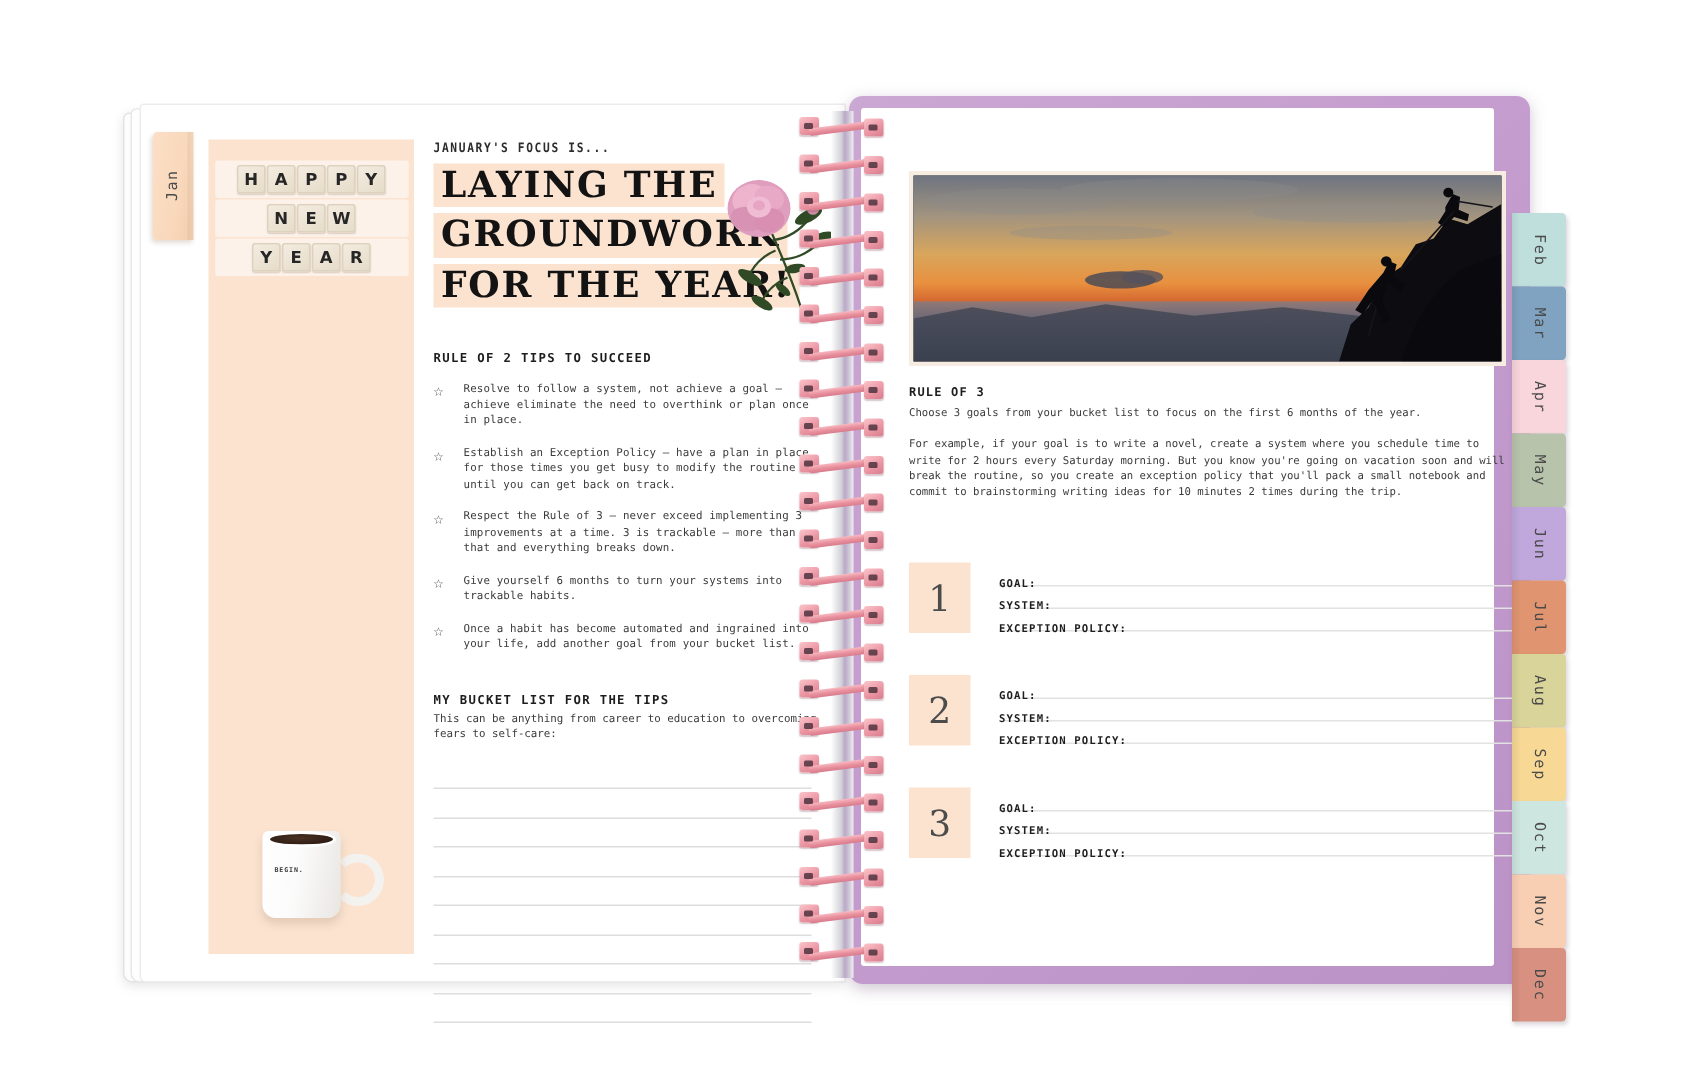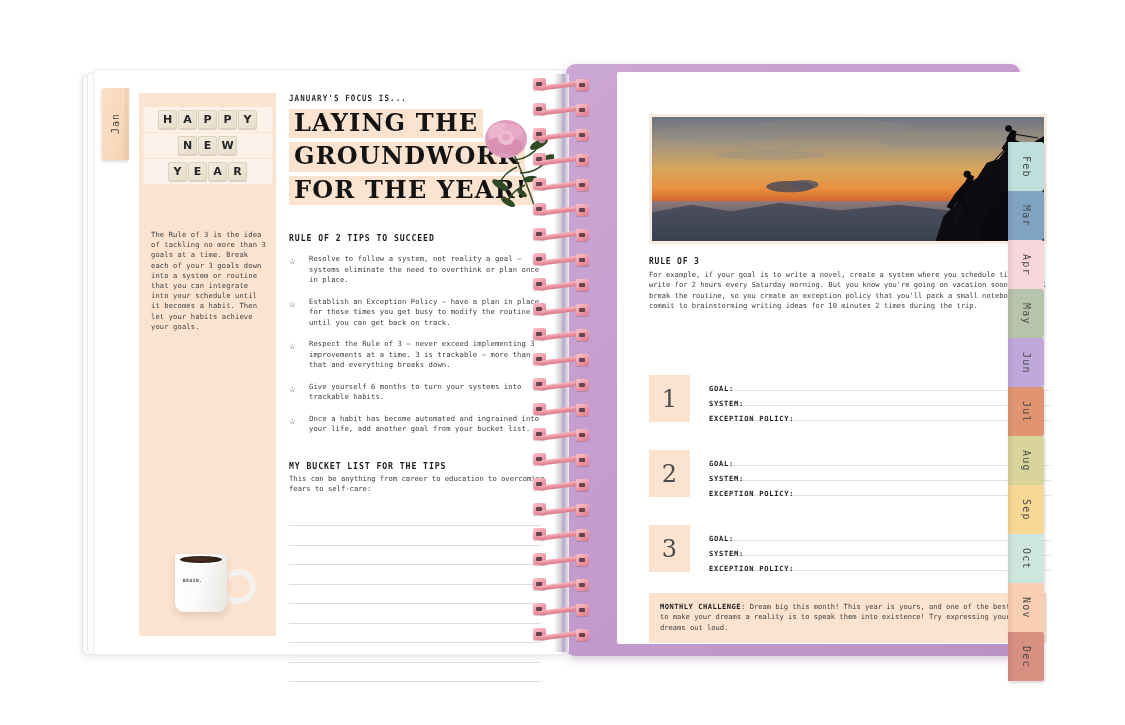--- a/index.html
+++ b/index.html
@@ -339,21 +339,20 @@
     box-shadow: 0 3px 10px rgba(120,95,130,0.35);
   }
   .right-page {
     position: absolute;
     left: 8px;
     top: 8px;
     width: 422px;
     height: 572px;
     background: #ffffff;
     border-radius: 2px;
-    margin-left: 43px;
   }
   .photo {
     position: absolute;
     left: 32px;
     top: 42px;
     width: 398px;
     height: 130px;
     border: 3px solid #f6ece2;
     box-sizing: border-box;
     overflow: hidden;
@@ -501,21 +500,20 @@
           </div>
           <div class="tile-row">
             <div class="tile">Y</div>
             <div class="tile">E</div>
             <div class="tile">A</div>
             <div class="tile">R</div>
           </div>
         </div>
 
         <div class="peach-body">
-          <p>The Rule of 3 is the idea of tackling no more than 3 goals at a time. Break each of your 3 goals down into a system or routine that you can integrate into your schedule until it becomes a habit. Then let your habits achieve your goals.</p>
         </div>
 
         <div class="mug-wrap">
           <div class="mug-handle"></div>
           <div class="mug-body"></div>
           <div class="mug-coffee"></div>
           <div class="mug-label">BEGIN.</div>
         </div>
       </div>
 
@@ -554,21 +552,21 @@
             <ellipse cx="31" cy="32" rx="10" ry="8" fill="#d88fb2" transform="rotate(-14 31 32)"></ellipse>
             <ellipse cx="24" cy="23" rx="8" ry="7" fill="#f0bcd4"></ellipse>
             <ellipse cx="24" cy="22" rx="4" ry="3.4" fill="#e7a5c4"></ellipse>
           </g>
         </svg>
 
         <div class="sec-head">RULE OF 2 TIPS TO SUCCEED</div>
 
         <div class="tip">
           <div class="star">☆</div>
-          <div class="txt">Resolve to follow a system, not reality a goal – systems eliminate the need to overthink or plan once in place.</div>
+          <div class="txt">Resolve to follow a system, not achieve a goal – achieve eliminate the need to overthink or plan once in place.</div>
         </div>
         <div class="tip">
           <div class="star">☆</div>
           <div class="txt">Establish an Exception Policy – have a plan in place for those times you get busy to modify the routine until you can get back on track.</div>
         </div>
         <div class="tip">
           <div class="star">☆</div>
           <div class="txt">Respect the Rule of 3 – never exceed implementing 3 improvements at a time. 3 is trackable – more than that and everything breaks down.</div>
         </div>
         <div class="tip">
@@ -810,20 +808,21 @@
           </g>
           <g fill="#0a0a0e">
             <path d="M318 68 l4 -8 l5 2 l-2 9 l8 5 l-3 5 l-9 -6 l-4 12 l6 14 l-5 2 l-7 -16 l-7 10 l-5 -3 l9 -14 z"></path>
             <circle cx="320" cy="60" r="3.6"></circle>
           </g>
         </svg>
       </div>
 
       <div class="r-head">
         <h3>RULE OF 3</h3>
+        <p>Choose 3 goals from your bucket list to focus on the first 6 months of the year.</p>
         <p>For example, if your goal is to write a novel, create a system where you schedule time to write for 2 hours every Saturday morning. But you know you're going on vacation soon and will break the routine, so you create an exception policy that you'll pack a small notebook and commit to brainstorming writing ideas for 10 minutes 2 times during the trip.</p>
       </div>
 
       <div class="goals">
 
         <div class="goal-row">
           <div class="goal-num">1</div>
           <div class="goal-fields">
             <div class="gf"><span>GOAL:</span></div>
             <div class="gf"><span>SYSTEM:</span></div>
@@ -843,23 +842,20 @@
         <div class="goal-row">
           <div class="goal-num">3</div>
           <div class="goal-fields">
             <div class="gf"><span>GOAL:</span></div>
             <div class="gf"><span>SYSTEM:</span></div>
             <div class="gf"><span>EXCEPTION POLICY:</span></div>
           </div>
         </div>
       </div>
 
-      <div class="challenge">
-        <b>MONTHLY CHALLENGE</b><span>: Dream big this month! This year is yours, and one of the best ways to make your dreams a reality is to speak them into existence! Try expressing your dreams out loud.</span>
-      </div>
     </div>
   </div>
 
   <div class="month-tabs">
       <div class="mtab" style="background:#bfdfdd">
         <span>Feb</span>
       </div>
       <div class="mtab" style="background:#7fa3c0">
         <span>Mar</span>
       </div>

